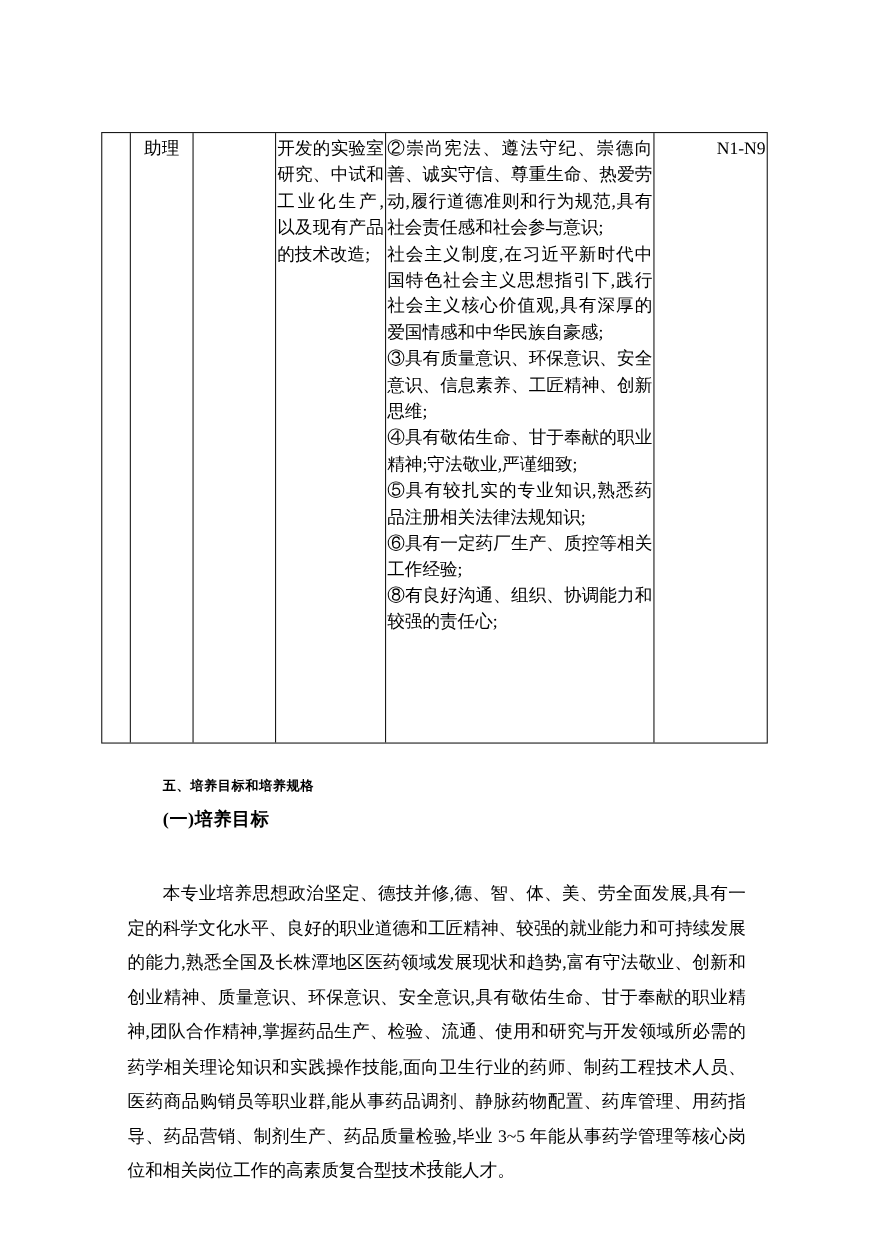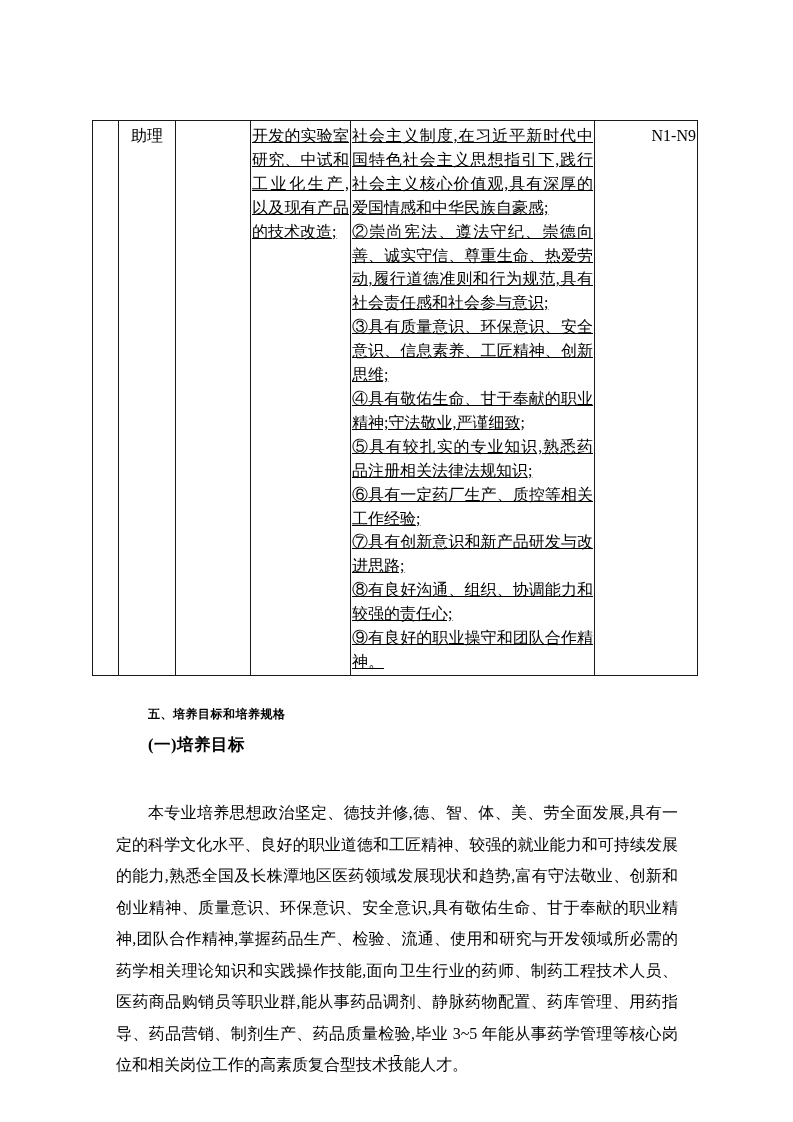--- a/index.html
+++ b/index.html
@@ -32,21 +32,21 @@
     line-height: 23.9px;
     overflow: hidden;
   }
   .doc-table .col:last-child { border-right: none; }
   .col1 { width: 26px; }
   .col2 { width: 57px; text-align: center; }
   .col3 { width: 75px; }
   .col4 { width: 100px; }
   .col5 { width: 244px; }
   .col6 { width: 104px; text-align: right; flex: 1; }
-  .cell-para { text-align: justify; text-decoration: underline; }
+  .cell-para { text-align: justify; }
   
   .heading {
     position: absolute;
     left: 148px;
     top: 678px;
     font-size: 12px;
     font-weight: 700;
     line-height: 22px;
     letter-spacing: 0.5px;
     white-space: nowrap;
@@ -88,29 +88,27 @@
 <div class="page">
 
   <div class="doc-table">
     <div class="col col1"></div>
     <div class="col col2">助理</div>
     <div class="col col3"></div>
     <div class="col col4">
         <div class="cell-para">开发的实验室研究、中试和工业化生产,以及现有产品的技术改造;</div>
       </div>
     <div class="col col5">
+        <div class="cell-para">②崇尚宪法、遵法守纪、崇德向善、诚实守信、尊重生命、热爱劳动,履行道德准则和行为规范,具有社会责任感和社会参与意识;</div>
         <div class="cell-para">社会主义制度,在习近平新时代中国特色社会主义思想指引下,践行社会主义核心价值观,具有深厚的爱国情感和中华民族自豪感;</div>
-        <div class="cell-para">②崇尚宪法、遵法守纪、崇德向善、诚实守信、尊重生命、热爱劳动,履行道德准则和行为规范,具有社会责任感和社会参与意识;</div>
         <div class="cell-para">③具有质量意识、环保意识、安全意识、信息素养、工匠精神、创新思维;</div>
         <div class="cell-para">④具有敬佑生命、甘于奉献的职业精神;守法敬业,严谨细致;</div>
         <div class="cell-para">⑤具有较扎实的专业知识,熟悉药品注册相关法律法规知识;</div>
         <div class="cell-para">⑥具有一定药厂生产、质控等相关工作经验;</div>
-        <div class="cell-para">⑦具有创新意识和新产品研发与改进思路;</div>
         <div class="cell-para">⑧有良好沟通、组织、协调能力和较强的责任心;</div>
-        <div class="cell-para">⑨有良好的职业操守和团队合作精神。</div>
       </div>
     <div class="col col6">N1-N9</div>
   </div>
 
   <div class="heading">五、培养目标和培养规格</div>
 
   <div class="subheading">(一)培养目标</div>
 
   <div class="body-paragraph">本专业培养思想政治坚定、德技并修,德、智、体、美、劳全面发展,具有一定的科学文化水平、良好的职业道德和工匠精神、较强的就业能力和可持续发展的能力,熟悉全国及长株潭地区医药领域发展现状和趋势,富有守法敬业、创新和创业精神、质量意识、环保意识、安全意识,具有敬佑生命、甘于奉献的职业精神,团队合作精神,掌握药品生产、检验、流通、使用和研究与开发领域所必需的药学相关理论知识和实践操作技能,面向卫生行业的药师、制药工程技术人员、医药商品购销员等职业群,能从事药品调剂、静脉药物配置、药库管理、用药指导、药品营销、制剂生产、药品质量检验,毕业 3~5 年能从事药学管理等核心岗位和相关岗位工作的高素质复合型技术技能人才。</div>
 

